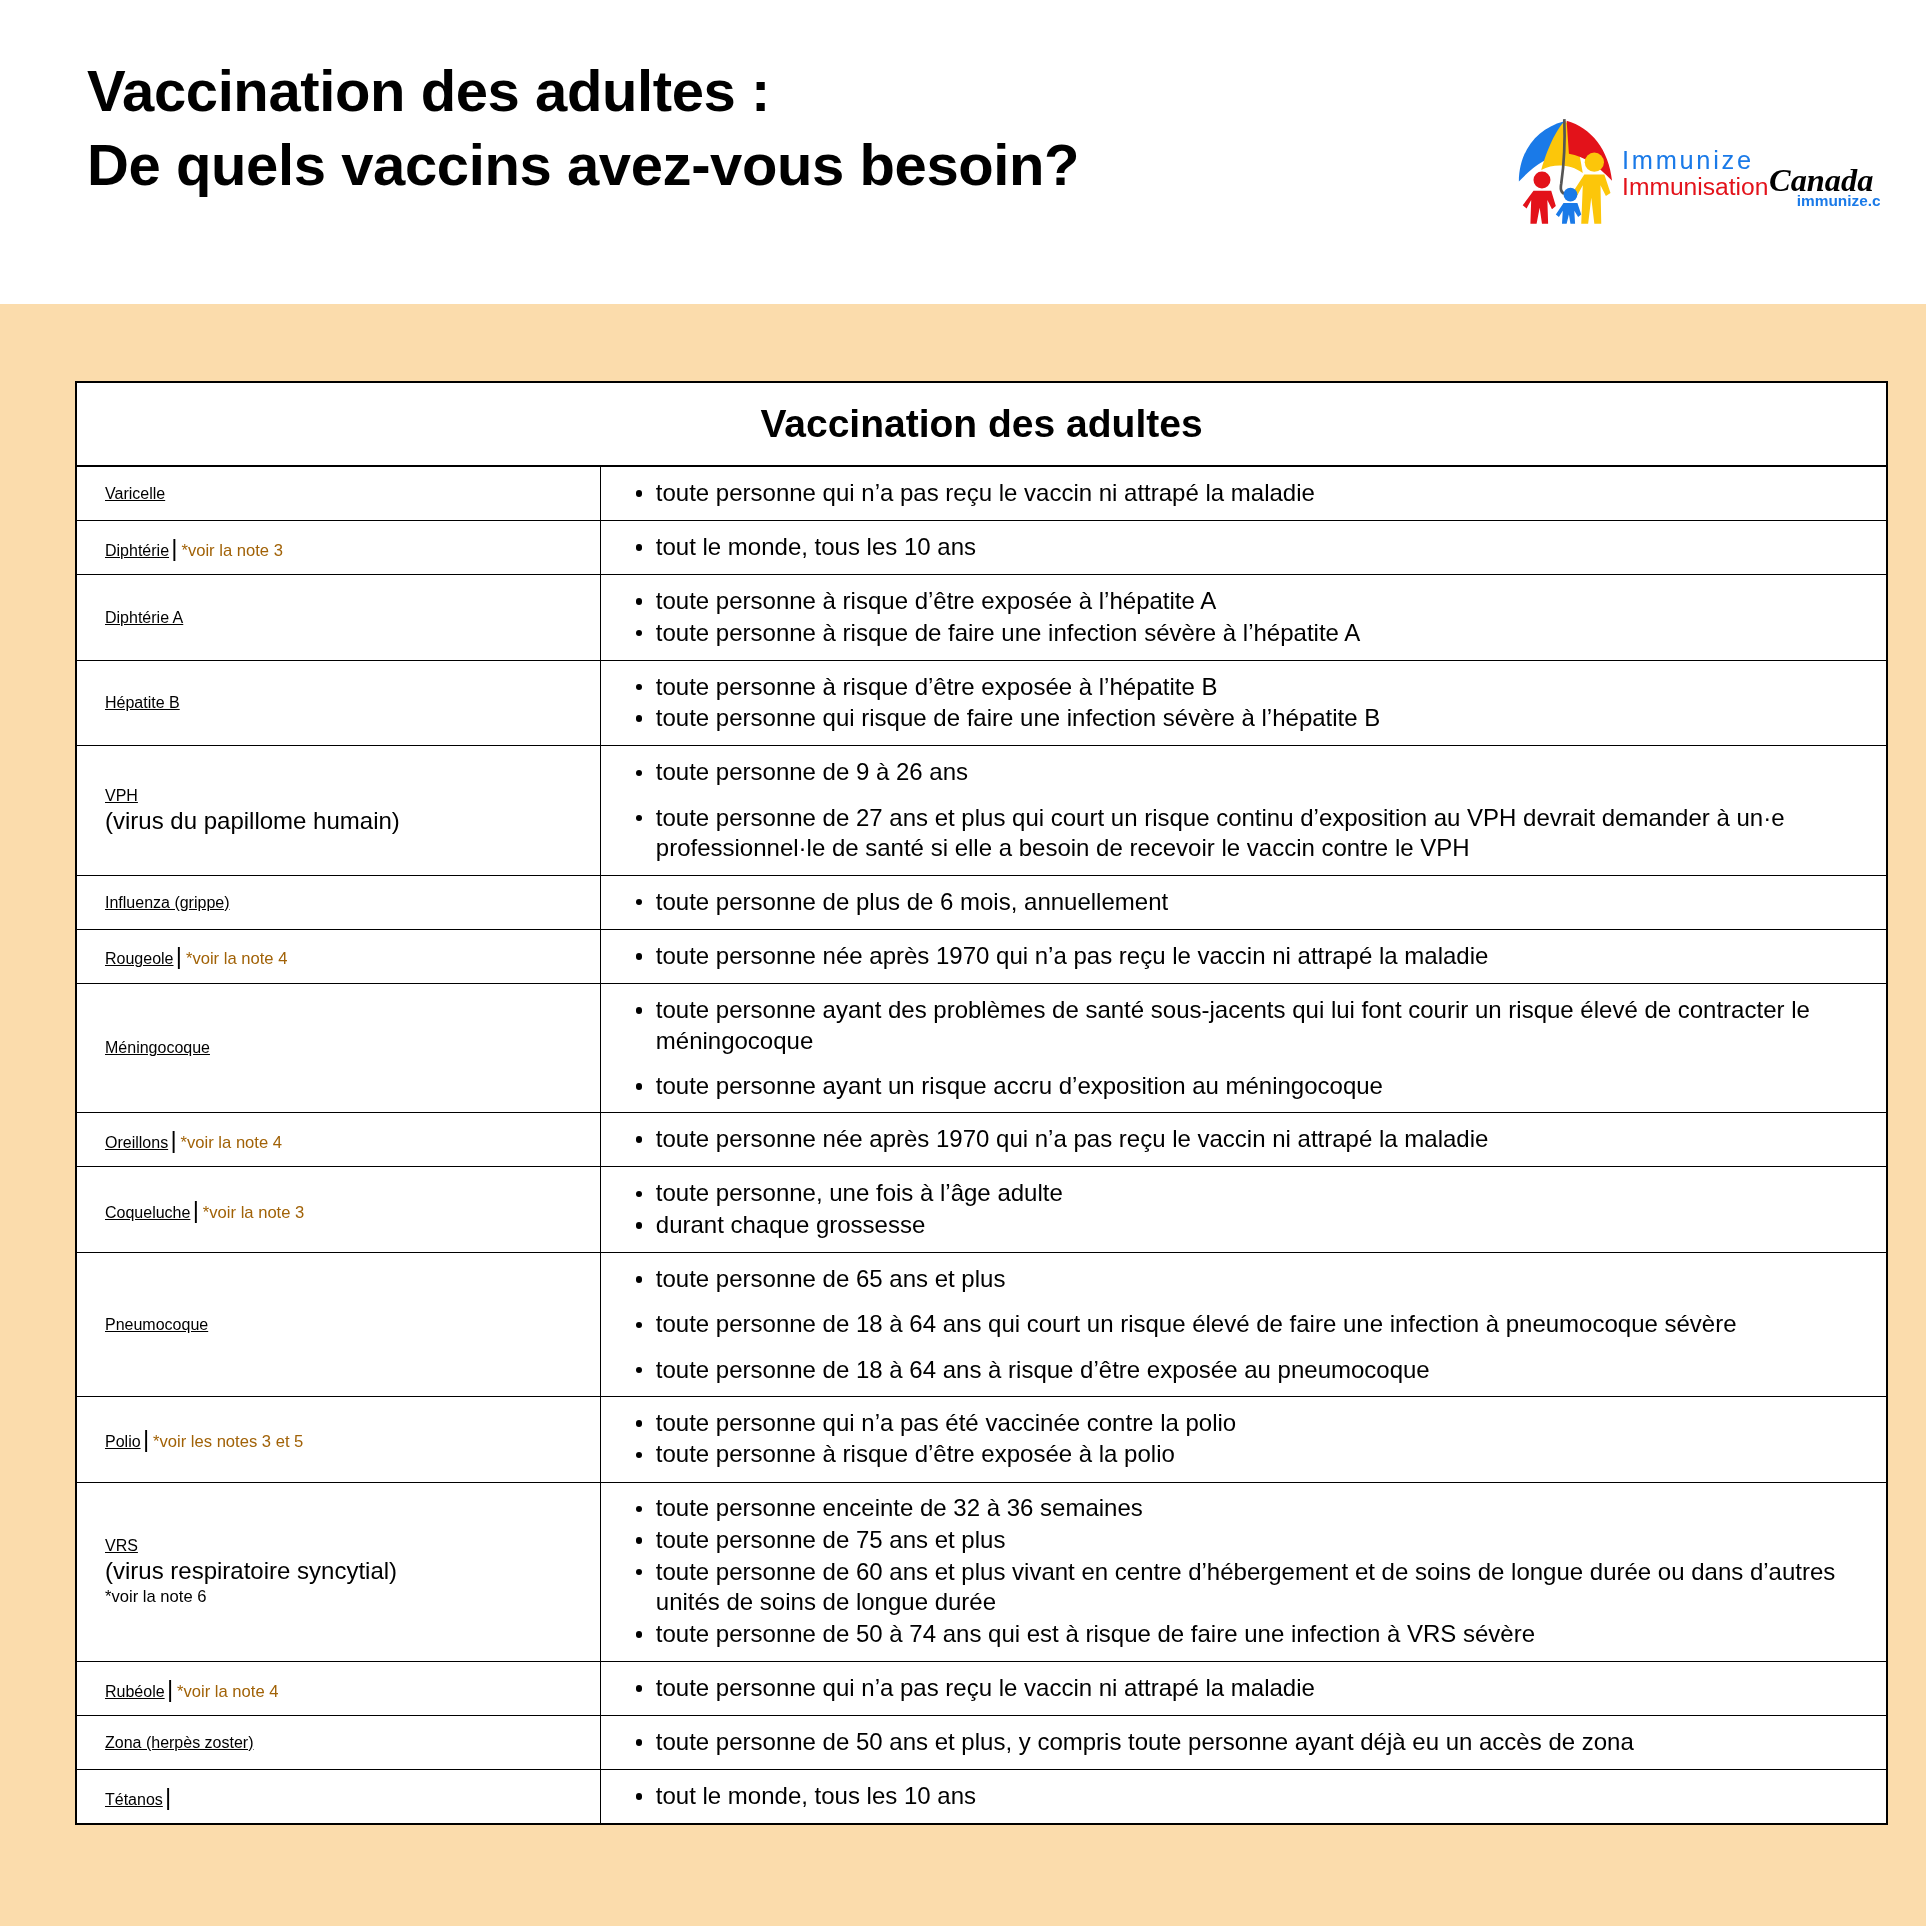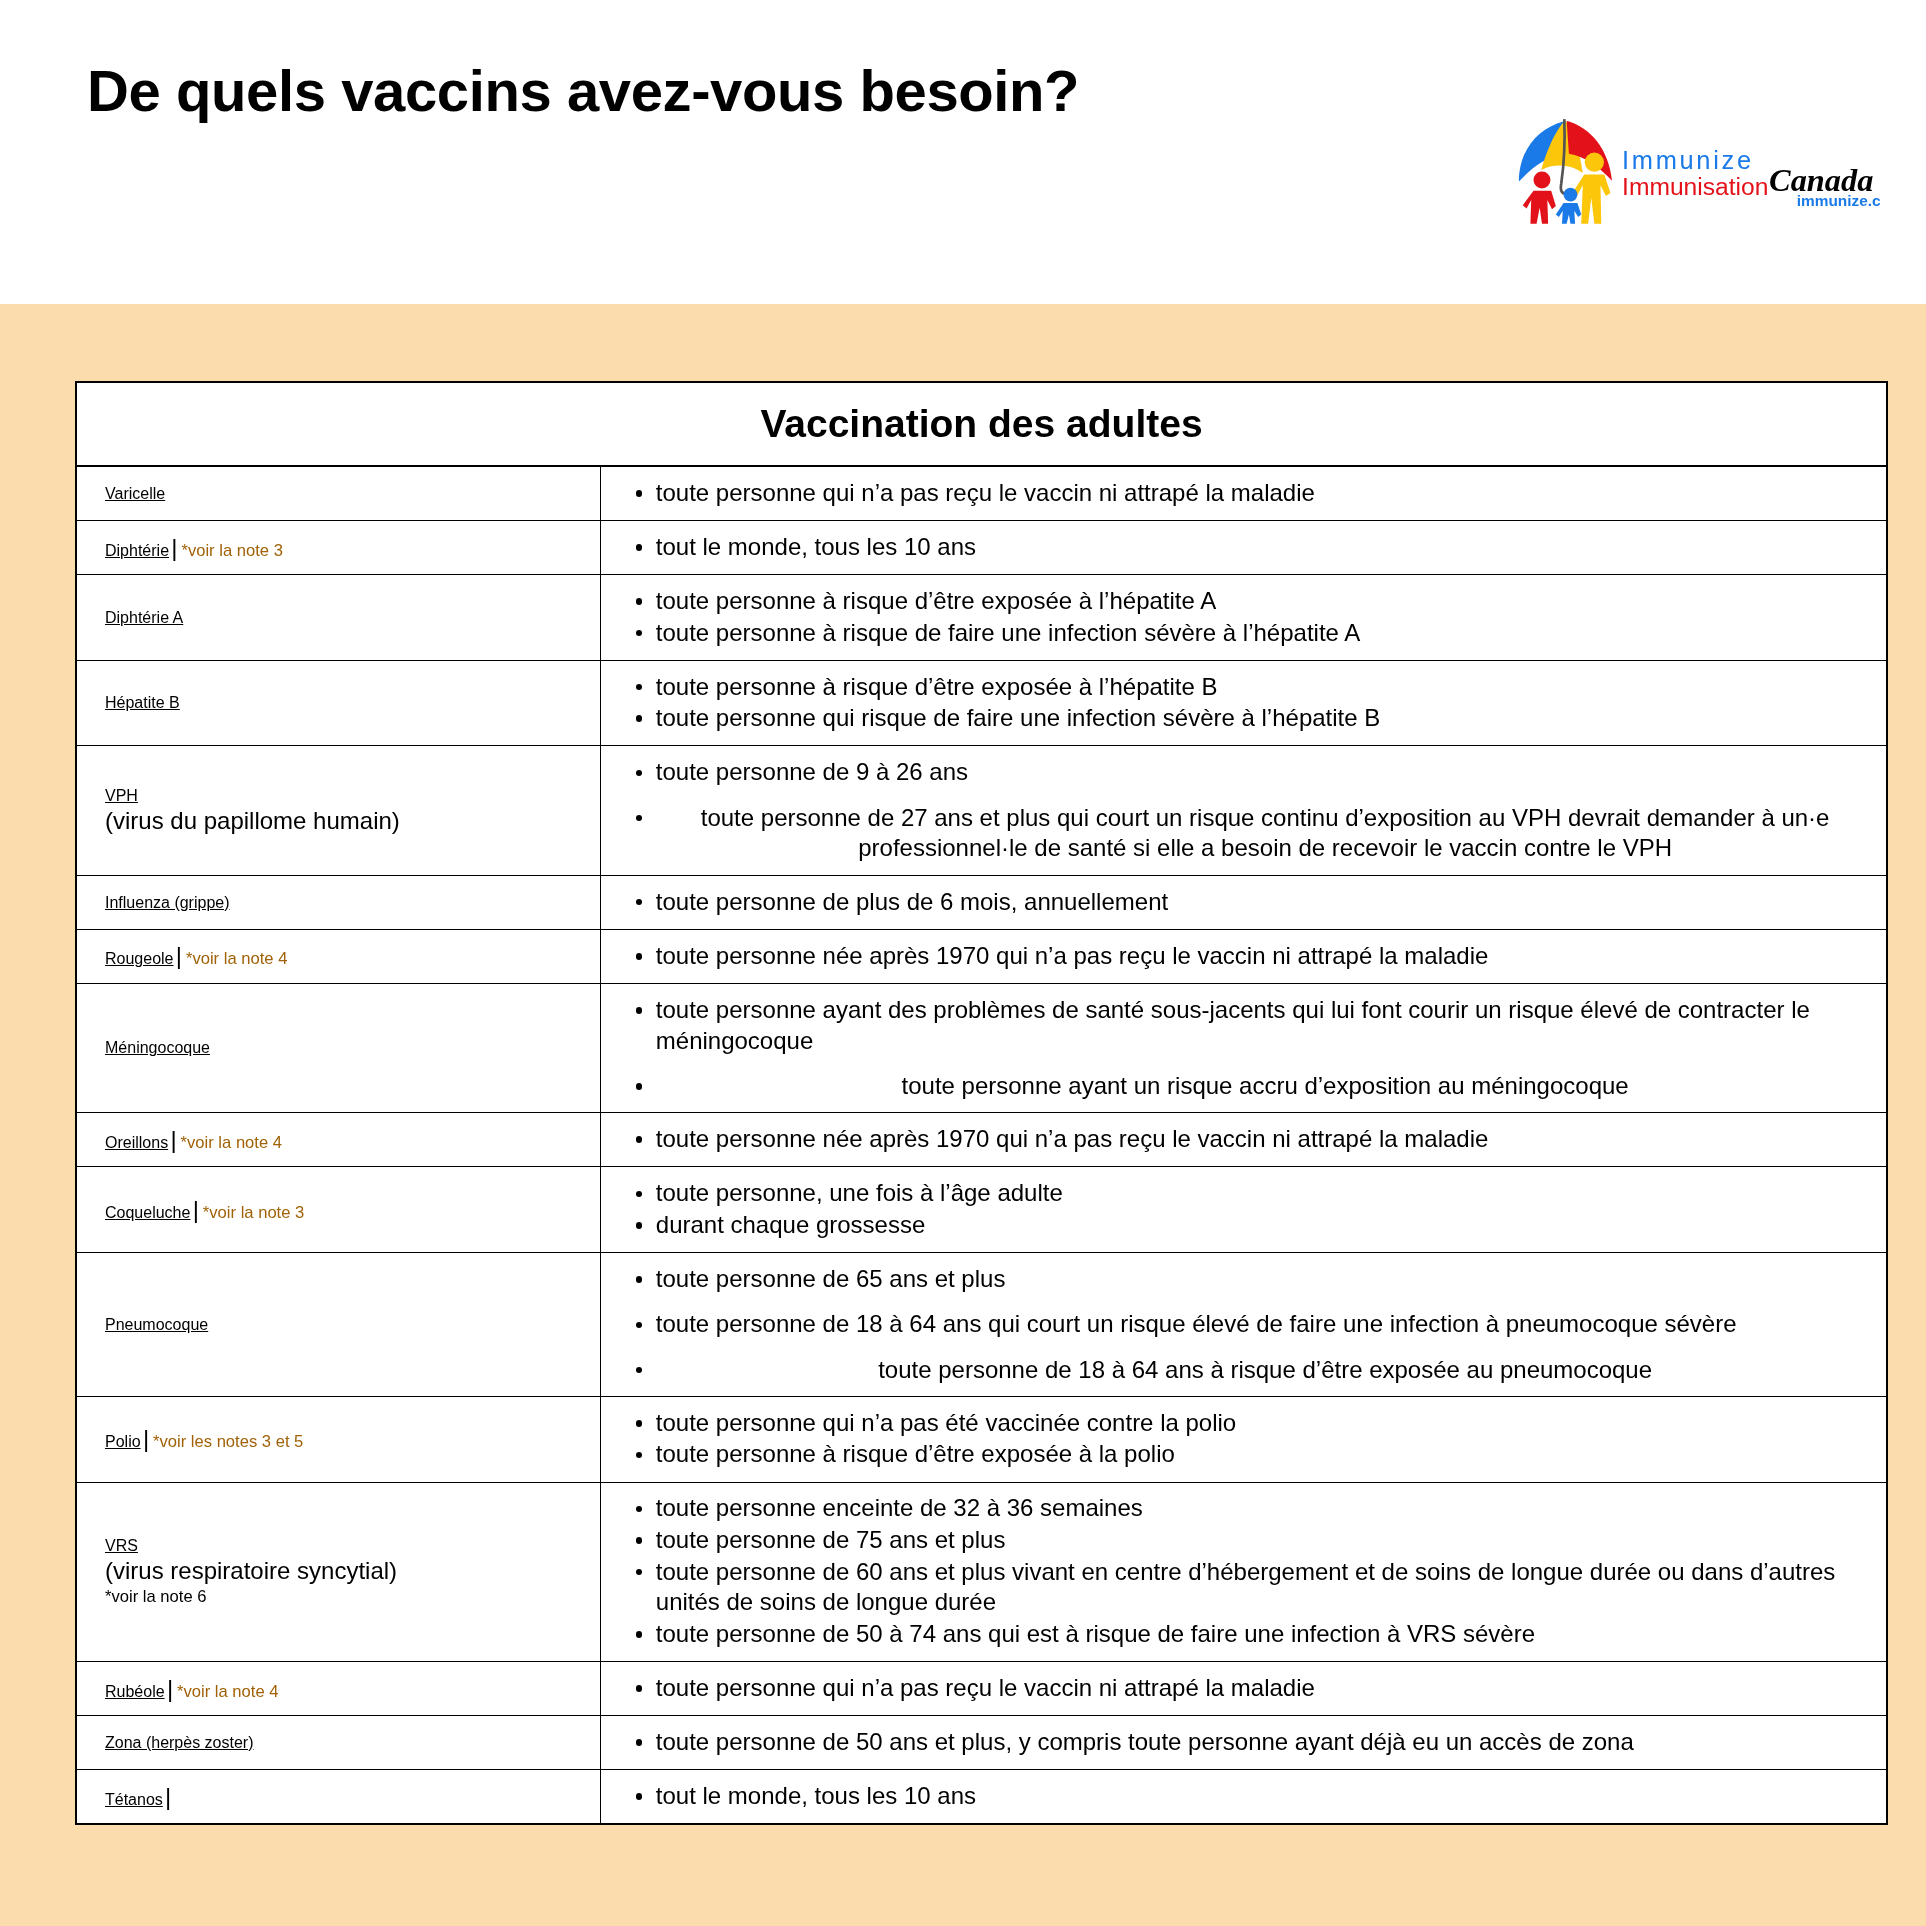--- a/index.html
+++ b/index.html
@@ -143,30 +143,31 @@
   }
   ul.why > li::before {
     content: "";
     position: absolute;
     left: 2.3px; top: 12.3px;
     width: 6.5px; height: 6.5px;
     border-radius: 50%;
     background: #000000;
   }
   ul.why.spaced > li { margin-bottom: 14.6px; }
-  ul.why.spaced > li:last-child { margin-bottom: 0; text-align: center; }
+  ul.why.spaced > li:last-child { margin-bottom: 0; }
 </style>
 </head>
 <body>
 
 <div id="page">
 
   <div id="header">
 
     <div id="title-block">
+      <div class="title-line">Vaccination des adultes :</div>
       <div class="title-line">De quels vaccins avez-vous besoin?</div>
     </div>
 
     <div id="logo">
       <svg id="logo-svg" viewBox="0 0 1000 290" xmlns="http://www.w3.org/2000/svg">
 
         <path d="M62 180 C62 100 110 42 178 24 L178 110 C135 115 98 142 62 180 Z" fill="#1a7ae8"></path>
 
         <path d="M120 150 C140 80 165 38 182 22 C200 40 218 88 228 158 C195 135 155 133 120 150 Z" fill="#fcc60a"></path>
 

